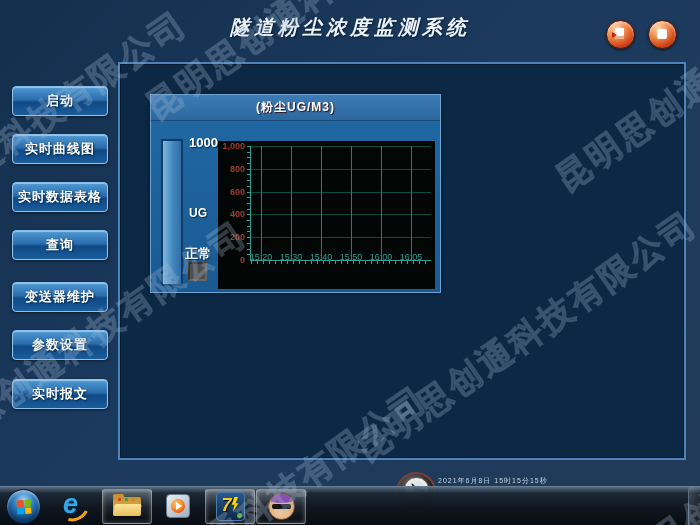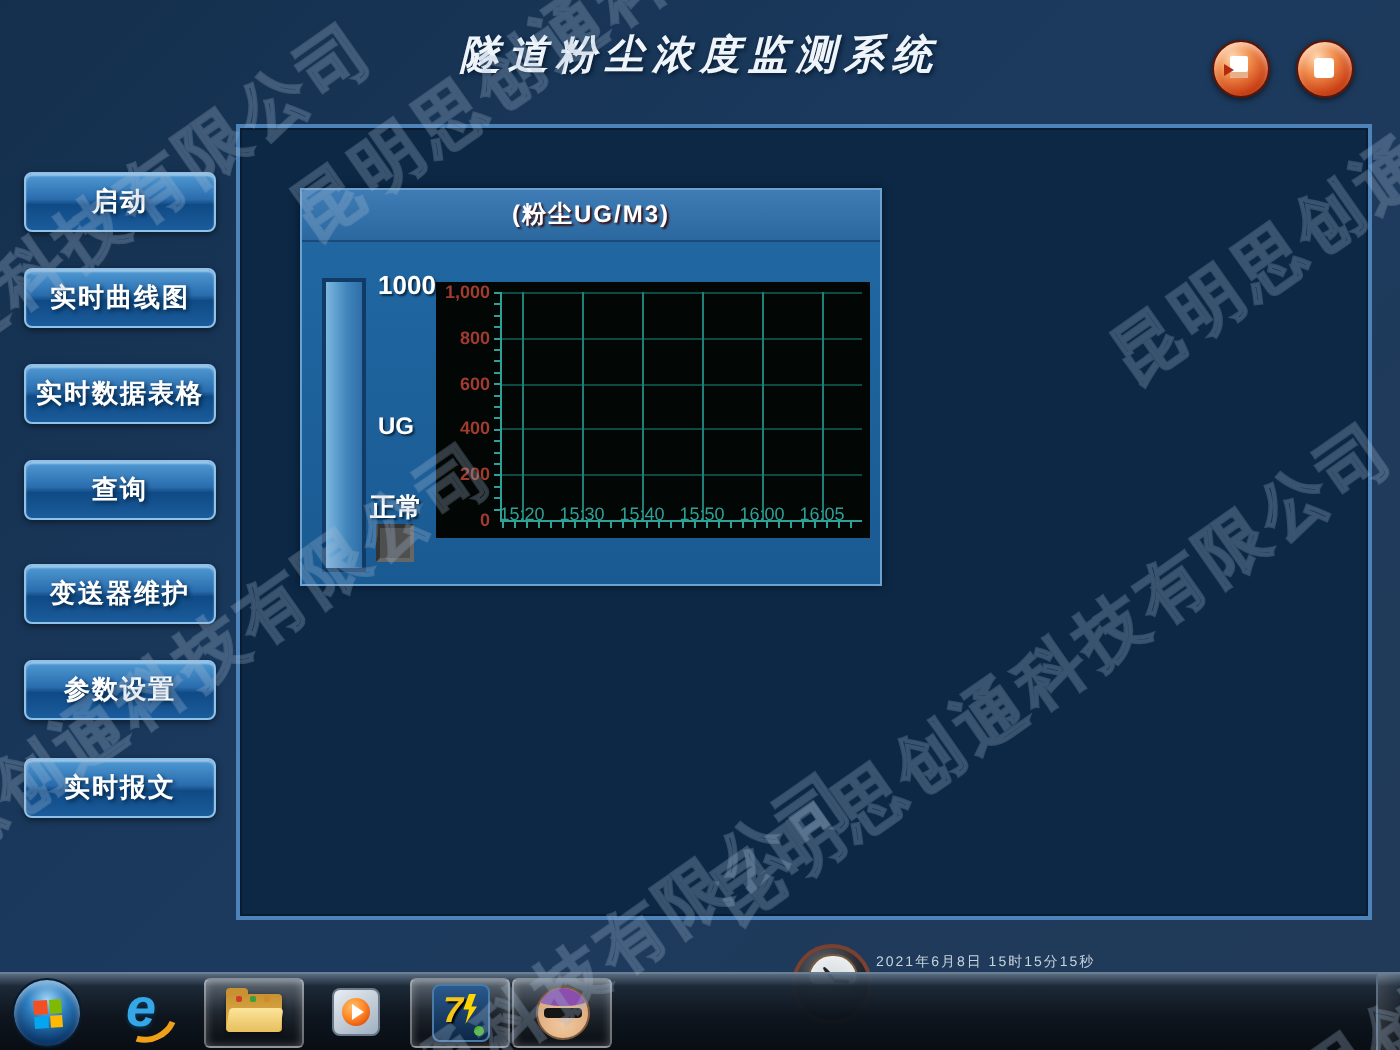--- a/index.html
+++ b/index.html
@@ -35,21 +35,21 @@
     letter-spacing:1px;text-shadow:1px 1px 1px #3a1010;border-bottom:1px solid #1c4a78;
     background:linear-gradient(180deg,#3f7cb5,#2a689f);}
   .gb-body{position:relative;height:171px;background:linear-gradient(180deg,#2067a2,#1a5a92);}
   .gauge-bar{position:absolute;left:10px;top:18px;width:18px;height:143px;
     border:2px solid #123a66;background:linear-gradient(90deg,#7db7e0,#3f84ba 60%,#2f6ea6);}
   .glab{position:absolute;color:#fff;font-weight:bold;font-size:13px;text-shadow:1px 1px 1px #0a2a44;}
   #g-max{left:38px;top:14px;} #g-unit{left:38px;top:85px;font-size:12px;} #g-status{left:34px;top:124px;}
   .lamp{position:absolute;left:37px;top:141px;width:15px;height:15px;background:#4f4f4f;
     border:2px solid #333;border-right-color:#666;border-bottom-color:#666;}
   
-  #chartbox{position:absolute;left:67px;top:20px;width:217px;height:128px;background:#020604;}
+  #chartbox{position:absolute;left:67px;top:20px;width:217px;height:148px;background:#020604;}
   #plot{position:absolute;left:32px;top:5px;width:180px;height:114px;
     border-left:1px solid #2fa096;border-bottom:1px solid #2fa096;}
   
   #plot::before{content:'';position:absolute;left:-4px;top:0;width:3px;height:100%;
     background:repeating-linear-gradient(to bottom,#2fa096 0 1px,transparent 1px 5.7px);}
   #plot::after{content:'';position:absolute;left:0;bottom:-4px;width:100%;height:3px;
     background:repeating-linear-gradient(to right,#2fa096 0 1px,transparent 1px 6px);}
   .hgrid{position:absolute;left:0;right:0;height:1px;background:#0d4a42;}
   .vgrid{position:absolute;top:0;width:1px;height:114px;background:#1e8076;}
   .ylab{position:absolute;left:-6px;transform:translate(-100%,-50%);color:#a03c2e;

